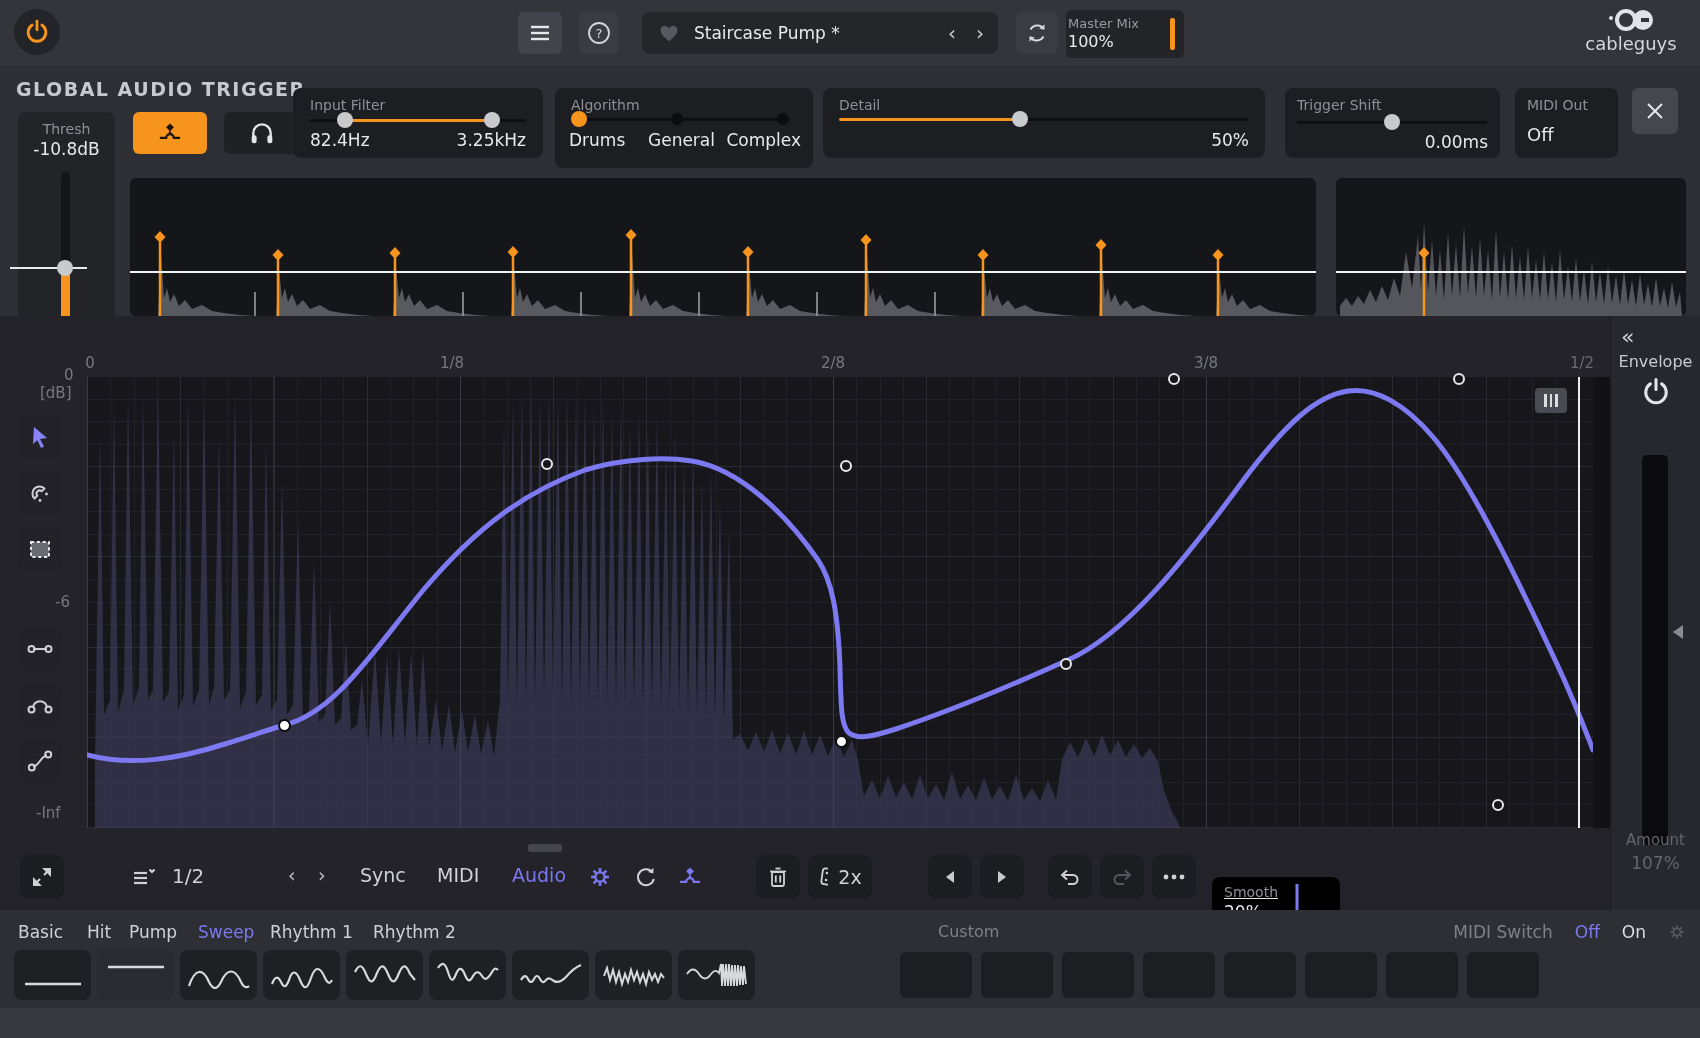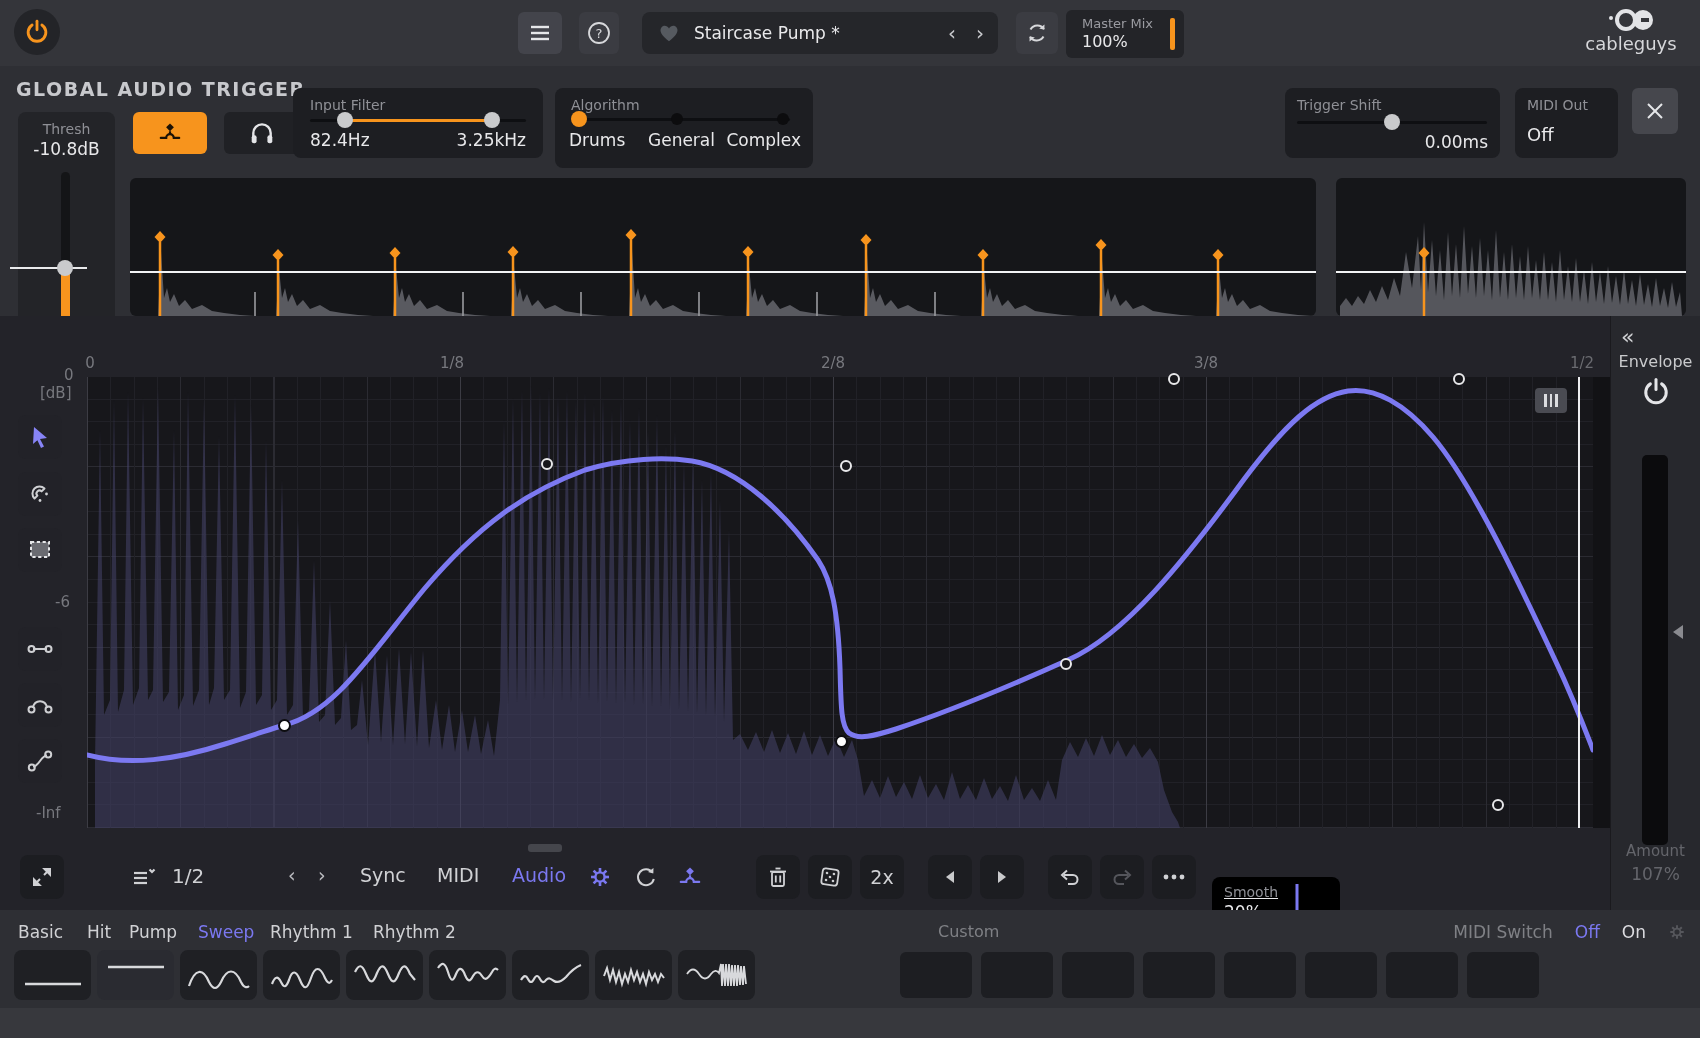--- a/index.html
+++ b/index.html
@@ -11,21 +11,21 @@
   #topbar{position:absolute;left:0;top:0;width:1700px;height:66px;background:#34353a;}
   #power-circle{position:absolute;left:14px;top:9px;width:46px;height:46px;border-radius:50%;background:#232428;display:flex;align-items:center;justify-content:center;}
   #logo{position:absolute;left:72px;top:14px;font-size:31px;color:#f7941d;letter-spacing:.5px;}
   #logo .b{font-weight:bold;}
   #logo .l{font-weight:normal;opacity:.95;}
   .tbtn{position:absolute;top:12px;height:42px;border-radius:6px;background:#43444b;display:flex;align-items:center;justify-content:center;}
   .tbtn.dark{background:#3b3c42;}
   #preset-bar{position:absolute;left:642px;top:12px;width:356px;height:42px;background:#25262a;border-radius:8px;display:flex;align-items:center;}
   #preset-name{flex:1;font-size:17px;color:#e9e9eb;padding-left:14px;}
   .chev{font-size:20px;color:#c8c9cd;padding:0 10px;cursor:default;}
-  #master-mix{position:absolute;left:1066px;top:10px;width:118px;height:48px;background:#232428;border-radius:6px;padding:6px 16px;box-sizing:border-box;}
+  #master-mix{position:absolute;left:1066px;top:10px;width:118px;height:48px;background:#232428;border-radius:6px;padding:6px 2px;box-sizing:border-box;}
   #master-mix .lab{font-size:13px;color:#9a9ba1;}
   #master-mix .val{font-size:16px;color:#e8e8ea;margin-top:1px;}
   #mm-bar{position:absolute;right:9px;top:8px;width:5px;height:32px;border-radius:2px;background:#f7941d;}
   #cg-logo{position:absolute;right:14px;top:8px;width:110px;text-align:center;}
   #cg-text{font-size:18px;color:#d6d7da;margin-top:1px;}
   
   #trig-header{position:absolute;left:16px;top:78px;font-size:19px;font-weight:bold;letter-spacing:1.5px;color:#c8c9cd;}
   .panel{position:absolute;background:#1d1e22;border-radius:8px;box-sizing:border-box;}
   .plab{font-size:14px;color:#8f9096;}
   .pval{font-size:17px;color:#e8e8ea;}
@@ -66,21 +66,21 @@
   .ebtn{position:absolute;top:539px;width:44px;height:44px;border-radius:8px;background:#1c1d21;display:flex;align-items:center;justify-content:center;}
   .etext{position:absolute;top:548px;font-size:19px;color:#d0d1d4;}
   #smooth-panel{position:absolute;left:1212px;top:561px;width:128px;height:52px;background:#000000;border-radius:8px;padding:7px 0 0 12px;box-sizing:border-box;text-decoration:underline;}
   #smooth-panel .plab{font-size:14px;}
   #smooth-panel .pval{font-size:17px;margin-top:2px;}
   #notch{position:absolute;left:528px;top:528px;width:34px;height:8px;border-radius:3px;background:#45464c;}
   
   #env-panel{position:absolute;left:1610px;top:316px;width:90px;height:594px;background:#27282d;border-left:1px solid #1a1a1e;box-sizing:border-box;text-align:center;}
   #env-slider{position:absolute;left:31px;top:139px;width:26px;height:390px;background:#0b0b0d;border-radius:5px;}
   #env-arrow{position:absolute;left:62px;top:309px;width:0;height:0;border-top:7px solid transparent;border-bottom:7px solid transparent;border-right:10px solid #8a8b90;}
-  #amount{position:absolute;left:0;top:526px;width:100%;color:#64656b;}
+  #amount{position:absolute;left:0;top:515px;width:100%;color:#64656b;}
   
   #wavelib{position:absolute;left:0;top:910px;width:1700px;height:98px;background:#2e2f34;}
   .wtab{position:absolute;top:12px;font-size:17px;color:#d0d1d4;}
   .wtab.active{color:#7b78f0;}
   .wavebtn{position:absolute;top:40px;width:77px;height:50px;background:#1f2024;border-radius:8px;display:flex;align-items:center;justify-content:center;}
   .wavebtn.sel{background:#2a2b31;}
   .cslot{position:absolute;top:42px;width:72px;height:46px;background:#1d1e22;border-radius:6px;}
   #custom-lab{position:absolute;left:938px;top:12px;font-size:16px;color:#7f8085;}
   #midiswitch{position:absolute;right:14px;top:12px;font-size:17px;color:#7f8085;display:flex;gap:22px;align-items:center;}
   #midiswitch .off{color:#7b78f0;}
@@ -193,20 +193,27 @@
     <div class="plab" style="position:absolute;left:16px;top:9px;">Algorithm</div>
     <div class="track" style="left:23px;top:30px;width:212px;"></div>
     <div class="dot" style="left:16px;top:23px;width:16px;height:16px;background:#f7941d;"></div>
     <div class="dot" style="left:116px;top:25px;width:12px;height:12px;background:#0c0c0e;"></div>
     <div class="dot" style="left:222px;top:25px;width:12px;height:12px;background:#0c0c0e;"></div>
     <div class="pval" style="position:absolute;left:14px;top:42px;">Drums</div>
     <div class="pval" style="position:absolute;left:93px;top:42px;">General</div>
     <div class="pval" style="position:absolute;right:12px;top:42px;">Complex</div>
   </div>
 
+  <div class="panel" style="left:823px;top:88px;width:442px;height:70px;">
+    <div class="plab" style="position:absolute;left:16px;top:9px;">Detail</div>
+    <div class="track" style="left:16px;top:30px;width:410px;"></div>
+    <div class="fillOr" style="left:16px;top:30px;width:181px;"></div>
+    <div class="knob" style="left:189px;top:23px;"></div>
+    <div class="pval" style="position:absolute;right:16px;top:42px;">50%</div>
+  </div>
 
   <div class="panel" style="left:1285px;top:88px;width:215px;height:70px;">
     <div class="plab" style="position:absolute;left:12px;top:9px;">Trigger Shift</div>
     <div class="track" style="left:12px;top:33px;width:190px;"></div>
     <div class="knob" style="left:99px;top:26px;"></div>
     <div class="pval" style="position:absolute;right:12px;top:44px;">0.00ms</div>
   </div>
 
   <div class="panel" style="left:1515px;top:88px;width:103px;height:70px;">
     <div class="plab" style="position:absolute;left:12px;top:9px;">MIDI Out</div>
@@ -423,21 +430,21 @@
         <rect x="4" y="4" width="16" height="16" rx="3" fill="none" stroke="#d0d1d4" stroke-width="1.8" transform="rotate(8 12 12)"></rect>
         <g fill="#d0d1d4" transform="rotate(8 12 12)">
             <circle cx="8.5" cy="8.5" r="1.3"></circle>
             <circle cx="15.5" cy="8.5" r="1.3"></circle>
             <circle cx="12" cy="12" r="1.3"></circle>
             <circle cx="8.5" cy="15.5" r="1.3"></circle>
             <circle cx="15.5" cy="15.5" r="1.3"></circle>
           </g>
       </svg>
     </div>
-    <div class="ebtn" style="left:860px;">
+    <div class="ebtn" style="left:828px;">
       <span style="font-size:19px;color:#d0d1d4;">2x</span>
     </div>
     <div class="ebtn" style="left:928px;">
       <svg width="16" height="16" viewBox="0 0 16 16">
           <path d="M12 2 L4 8 L12 14 Z" fill="#c9cacc"></path>
         </svg>
     </div>
     <div class="ebtn" style="left:980px;">
       <svg width="16" height="16" viewBox="0 0 16 16">
           <path d="M4 2 L12 8 L4 14 Z" fill="#c9cacc"></path>

